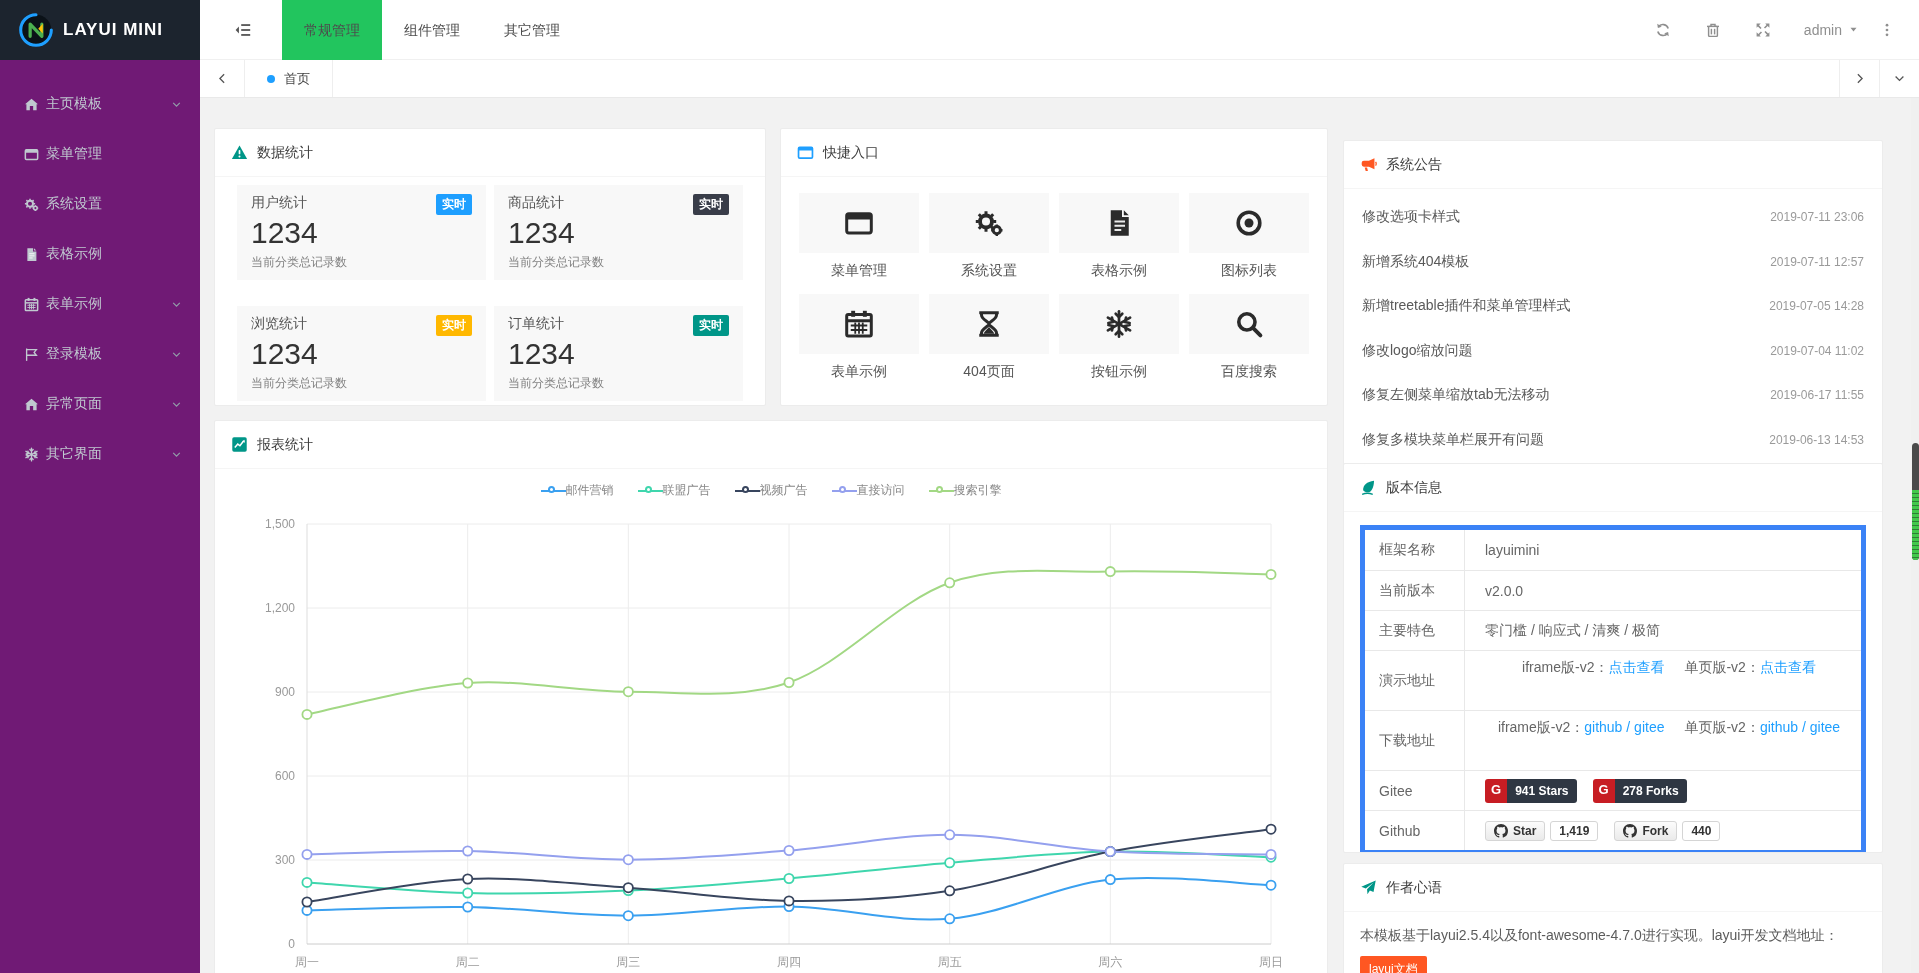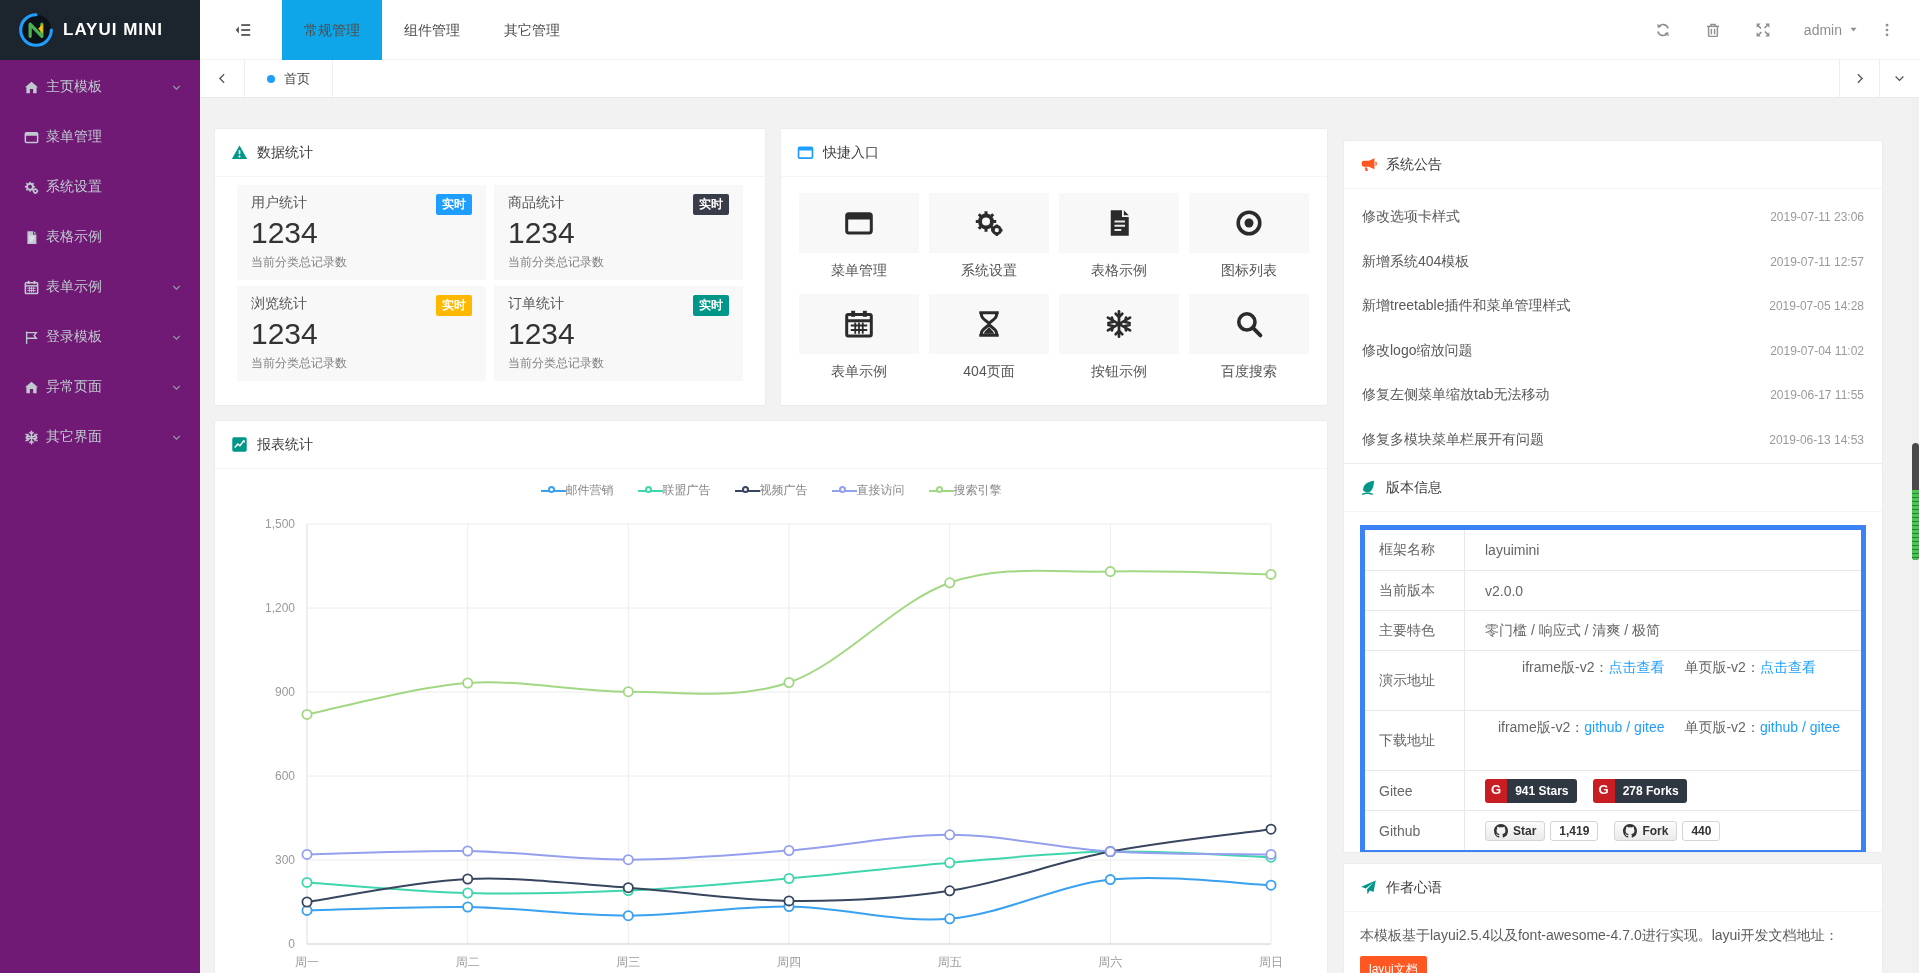--- a/index.html
+++ b/index.html
@@ -5,35 +5,35 @@
   html,body{margin:0;padding:0;width:1919px;height:973px;overflow:hidden;
     font-family:"Liberation Sans","DejaVu Sans",sans-serif;background:#fff;}
   *{box-sizing:border-box;}
   .page{position:relative;width:1919px;height:973px;overflow:hidden;}
 
   
   .sidebar{position:absolute;left:0;top:0;width:200px;height:100%;background:#701a75;z-index:5;}
   .logo{height:60px;background:#1c242e;display:flex;align-items:center;padding-left:18px;cursor:pointer;}
   .logo-mark svg{width:36px;height:36px;display:block;}
   .logo-text{color:#fff;font-size:17px;font-weight:bold;letter-spacing:1px;margin-left:9px;}
-  .side-menu{padding-top:2px;}
+  .side-menu{padding-top:19px;}
   .side-item{height:50px;display:flex;align-items:center;padding:0 18px 0 24px;color:#c0c9d0;font-size:14px;cursor:pointer;}
   .s-icon{width:22px;display:inline-flex;}
   .s-icon svg{width:15px;height:15px;}
   .s-label{flex:0 0 auto;}
   .s-caret{margin-left:auto;color:#93a0aa;display:inline-flex;}
   .s-caret svg{width:11px;height:11px;}
 
   
   .topbar{position:absolute;left:200px;top:0;right:0;height:60px;background:#fff;border-bottom:1px solid #f0f0f0;display:flex;align-items:center;}
   .fold-btn{padding:0 30px 0 34px;color:#555;display:inline-flex;cursor:pointer;}
   .fold-btn svg{width:18px;height:18px;}
   .main-nav{display:flex;height:60px;}
   .nav-tab{padding:0 22px;line-height:60px;font-size:14px;color:#4d4d4d;cursor:pointer;white-space:nowrap;}
-  .nav-tab.active{background:#0ea5e9;}
+  .nav-tab.active{background:#22c55e;}
   .topbar-right{margin-left:auto;display:flex;align-items:center;padding-right:16px;color:#8f8f8f;}
   .tb-icon{display:inline-flex;padding:0 17px;cursor:pointer;color:#8f8f8f;}
   .tb-icon svg{width:16px;height:16px;}
   .admin{display:inline-flex;align-items:center;font-size:14px;color:#8f8f8f;margin:0 6px 0 16px;cursor:pointer;}
   .admin .caret{display:inline-flex;margin-left:6px;}
   .admin .caret svg{width:11px;height:11px;}
   .tb-icon.more{padding:0 8px 0 14px;}
 
   
   .tabbar{position:absolute;left:200px;top:60px;right:0;height:38px;background:#fff;border-bottom:1px solid #e9e9e9;display:flex;align-items:stretch;}
@@ -47,21 +47,21 @@
 
   
   .content{position:absolute;left:200px;top:98px;right:0;bottom:0;background:#f2f2f2;overflow:hidden;}
   .card{position:absolute;background:#fff;border:1px solid #ececec;border-radius:2px;overflow:hidden;}
   .card-head{display:flex;align-items:center;height:48px;padding:0 16px;border-bottom:1px solid #f5f5f5;}
   .ch-icon{display:inline-flex;margin-right:9px;}
   .ch-icon svg{width:17px;height:17px;}
   .ch-title{font-size:14px;color:#3d3d3d;}
 
   .stats-card{left:14px;top:30px;width:552px;height:278px;}
-  .stats-grid{display:grid;grid-template-columns:1fr 1fr;gap:6px 8px;padding:8px 22px 14px;}
+  .stats-grid{display:grid;grid-template-columns:1fr 1fr;gap:26px 8px;padding:8px 22px 14px;}
   .stat-panel{background:#f8f8f8;height:95px;padding:9px 14px;}
   .stat-top{display:flex;align-items:flex-start;justify-content:space-between;}
   .stat-label{font-size:14px;color:#555;}
   .stat-badge{font-size:12px;color:#fff;padding:2px 6px;border-radius:2px;font-weight:bold;line-height:1.4;}
   .stat-value{font-size:30px;color:#333;line-height:1.2;}
   .stat-caption{font-size:12px;color:#828282;margin-top:3px;}
 
   .quick-card{left:580px;top:30px;width:548px;height:278px;}
   .quick-grid{display:grid;grid-template-columns:repeat(4,1fr);gap:14px 10px;padding:16px 18px;}
   .quick-item{cursor:pointer;}

